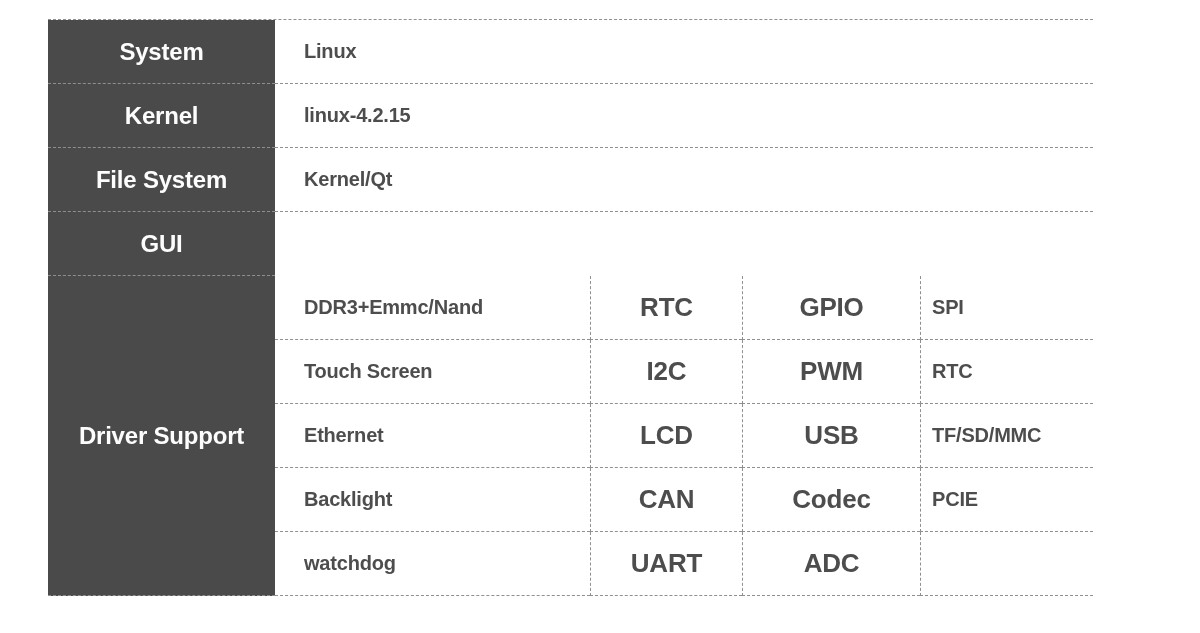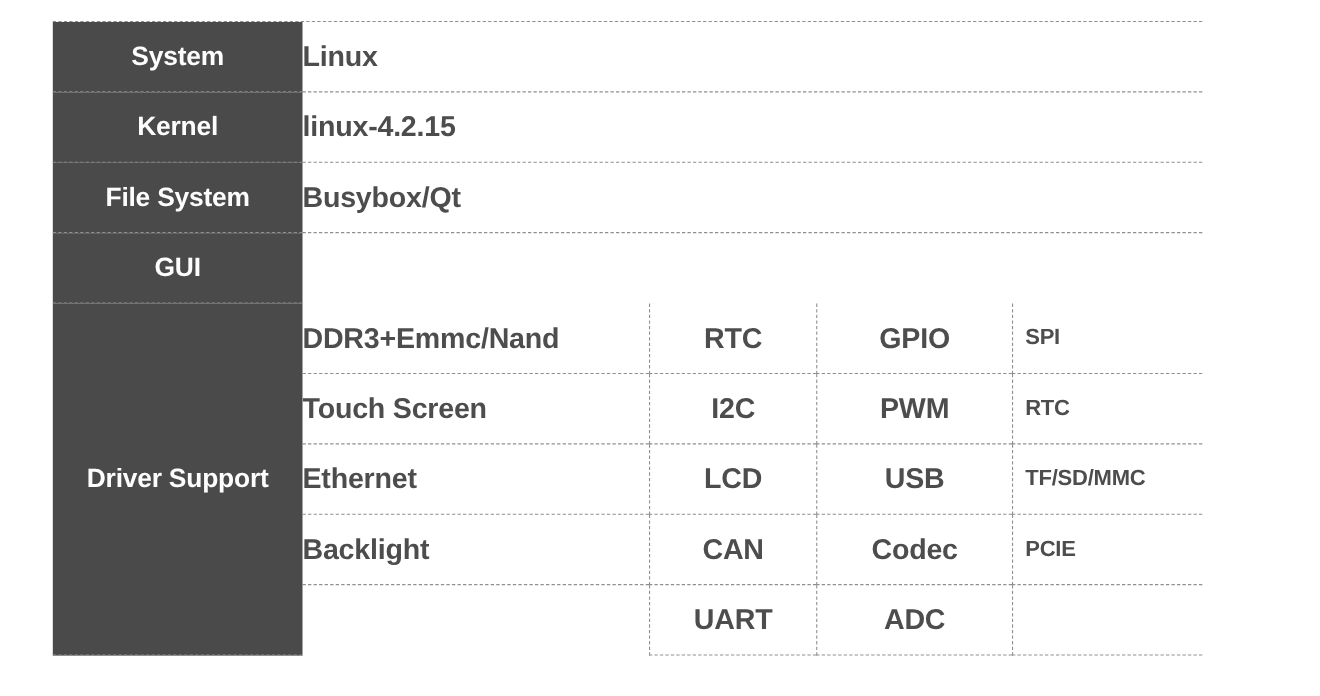--- a/index.html
+++ b/index.html
@@ -28,21 +28,21 @@
     overflow:hidden;
     white-space:nowrap;
     font-weight:bold;
   }
   .dark{
     background:var(--dark);
     color:#fdfdfd;
     justify-content:center;
     font-size:24px;
   }
-  .val{ padding-left:0; font-size:26px; color:var(--txt); }
+  .val{ padding-left:29px; font-size:20px; color:var(--txt); }
   .ctr{ justify-content:center; font-size:26px; color:var(--txt); }
   .lft{ padding-left:11px; font-size:20px; color:var(--txt); }
   .vline{ border-left:1px dashed var(--bd); }
 
   .col1{grid-column:1;} .colv{grid-column:2 / span 4;}
   .c2{grid-column:2;} .c3{grid-column:3;} .c4{grid-column:4;} .c5{grid-column:5;}
   .r1{grid-row:1;} .r2{grid-row:2;} .r3{grid-row:3;} .r4{grid-row:4;}
   .r5{grid-row:5;} .r6{grid-row:6;} .r7{grid-row:7;} .r8{grid-row:8;} .r9{grid-row:9;}
   .rdrv{grid-row:5 / span 5;}
 </style>
@@ -51,21 +51,21 @@
 
 <div class="spec-table">
 
   <div class="cell dark col1 r1">System</div>
   <div class="cell val colv r1">Linux</div>
 
   <div class="cell dark col1 r2">Kernel</div>
   <div class="cell val colv r2">linux-4.2.15</div>
 
   <div class="cell dark col1 r3">File System</div>
-  <div class="cell val colv r3">Busybox/Qt</div>
+  <div class="cell val colv r3">Kernel/Qt</div>
 
   <div class="cell dark col1 r4">GUI</div>
 
   <div class="cell dark col1 rdrv">Driver Support</div>
 
   <div class="cell val c2 r5">DDR3+Emmc/Nand</div>
   <div class="cell ctr vline c3 r5">RTC</div>
   <div class="cell ctr vline c4 r5">GPIO</div>
   <div class="cell lft vline c5 r5">SPI</div>
 
@@ -77,17 +77,18 @@
   <div class="cell val c2 r7">Ethernet</div>
   <div class="cell ctr vline c3 r7">LCD</div>
   <div class="cell ctr vline c4 r7">USB</div>
   <div class="cell lft vline c5 r7">TF/SD/MMC</div>
 
   <div class="cell val c2 r8">Backlight</div>
   <div class="cell ctr vline c3 r8">CAN</div>
   <div class="cell ctr vline c4 r8">Codec</div>
   <div class="cell lft vline c5 r8">PCIE</div>
 
+  <div class="cell val c2 r9">watchdog</div>
   <div class="cell ctr vline c3 r9">UART</div>
   <div class="cell ctr vline c4 r9">ADC</div>
   <div class="cell lft vline c5 r9"></div>
 
 </div>
 
 </body></html>

